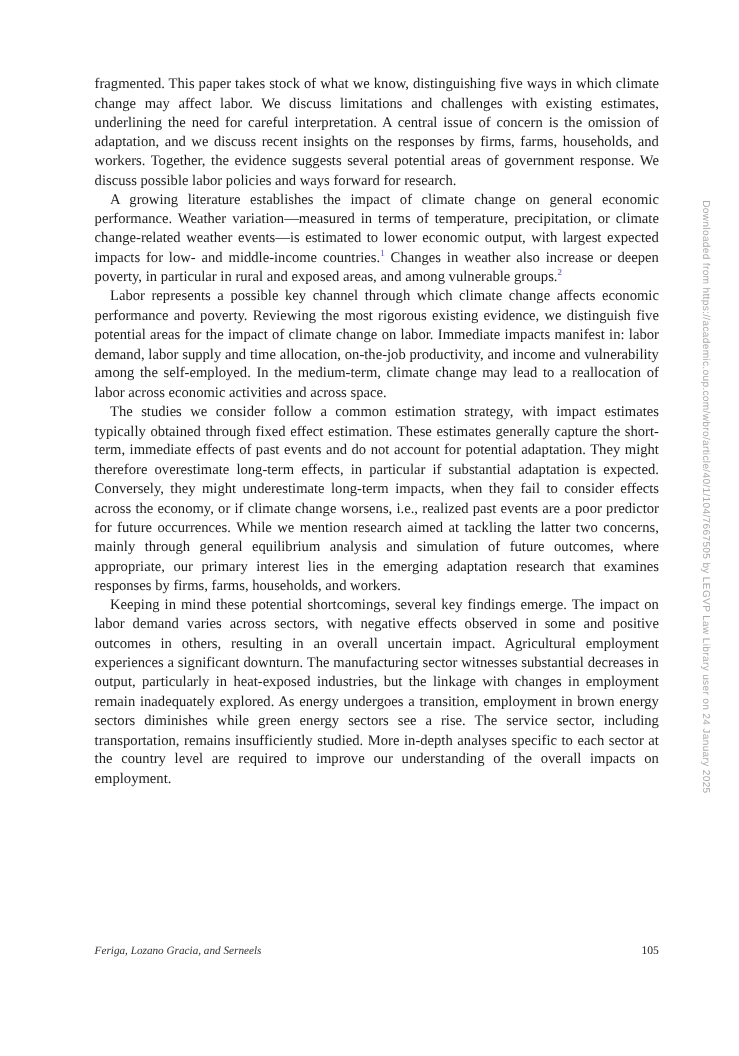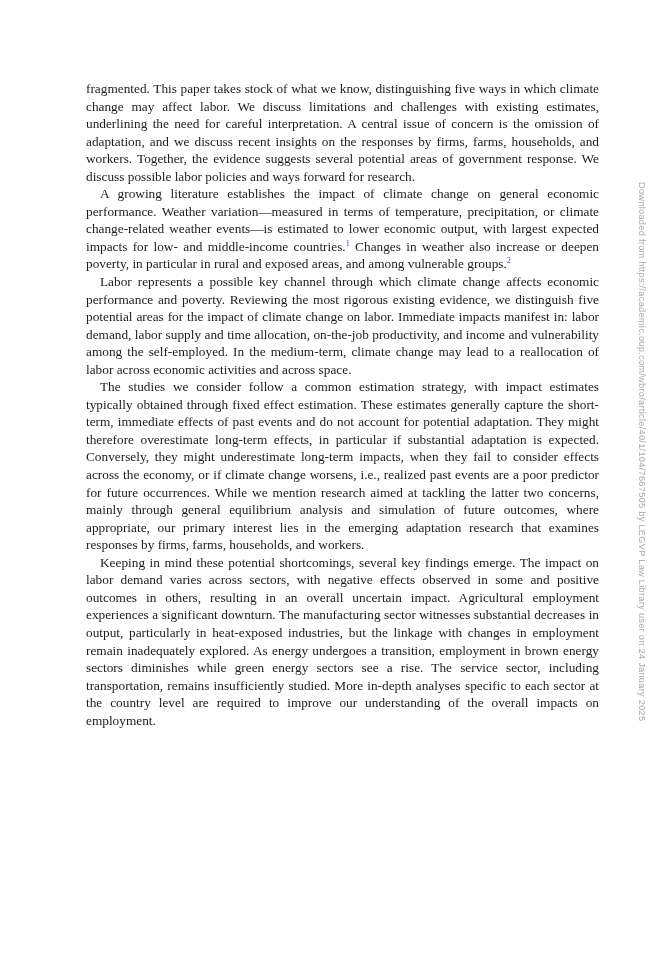--- a/index.html
+++ b/index.html
@@ -8,21 +8,21 @@
     background: #ffffff;
   }
   body {
     position: relative;
     overflow: hidden;
     font-family: "Liberation Serif", serif;
   }
   .page { position: absolute; inset: 0; background: #ffffff; }
   .text-block {
     position: absolute;
-    left: 86px; top: 80px;
+    left: 86px; top: 67px;
     width: 513px;
     color: #1c1c1c;
     font-size: 13.3px;
     line-height: 17.55px;
     text-align: justify;
     hyphens: auto;
     font-family: Liberation Serif, serif;
     -webkit-hyphens: auto;
   }
   .para { text-align: justify; }
@@ -70,13 +70,17 @@
   <div class="text-block" id="text-block" style="color: rgb(28, 28, 28);">
       <p class="para"><span>fragmented. This paper takes stock of what we know, distinguishing five ways in which climate change may affect labor. We discuss limitations and challenges with existing estimates, underlining the need for careful interpretation. A central issue of concern is the omission of adaptation, and we discuss recent insights on the responses by firms, farms, households, and workers. Together, the evidence suggests several potential areas of government response. We discuss possible labor policies and ways forward for research.</span></p>
       <p class="para indent"><span>A growing literature establishes the impact of climate change on general economic performance. Weather variation—measured in terms of temperature, precipitation, or climate change-related weather events—is estimated to lower economic output, with largest expected impacts for low- and middle-income countries.</span><sup class="footnote" style="color: rgb(75, 79, 192);">1</sup><span> Changes in weather also increase or deepen poverty, in particular in rural and exposed areas, and among vulnerable groups.</span><sup class="footnote" style="color: rgb(75, 79, 192);">2</sup></p>
       <p class="para indent"><span>Labor represents a possible key channel through which climate change affects economic performance and poverty. Reviewing the most rigorous existing evidence, we distinguish five potential areas for the impact of climate change on labor. Immediate impacts manifest in: labor demand, labor supply and time allocation, on-the-job productivity, and income and vulnerability among the self-employed. In the medium-term, climate change may lead to a reallocation of labor across economic activities and across space.</span></p>
       <p class="para indent"><span>The studies we consider follow a common estimation strategy, with impact estimates typically obtained through fixed effect estimation. These estimates generally capture the short-term, immediate effects of past events and do not account for potential adaptation. They might therefore overestimate long-term effects, in particular if substantial adaptation is expected. Conversely, they might underestimate long-term impacts, when they fail to consider effects across the economy, or if climate change worsens, i.e., realized past events are a poor predictor for future occurrences. While we mention research aimed at tackling the latter two concerns, mainly through general equilibrium analysis and simulation of future outcomes, where appropriate, our primary interest lies in the emerging adaptation research that examines responses by firms, farms, households, and workers.</span></p>
       <p class="para indent"><span>Keeping in mind these potential shortcomings, several key findings emerge. The impact on labor demand varies across sectors, with negative effects observed in some and positive outcomes in others, resulting in an overall uncertain impact. Agricultural employment experiences a significant downturn. The manufacturing sector witnesses substantial decreases in output, particularly in heat-exposed industries, but the linkage with changes in employment remain inadequately explored. As energy undergoes a transition, employment in brown energy sectors diminishes while green energy sectors see a rise. The service sector, including transportation, remains insufficiently studied. More in-depth analyses specific to each sector at the country level are required to improve our understanding of the overall impacts on employment.</span></p>
     </div>
 
   <div class="watermark">Downloaded from https://academic.oup.com/wbro/article/40/1/104/7667505 by LEGVP Law Library user on 24 January 2025</div>
 
+  <div class="footer">
+    <span class="authors">Feriga, Lozano Gracia, and Serneels</span>
+    <span class="pageno">105</span>
+  </div>
 </div>
 
 </body></html>

